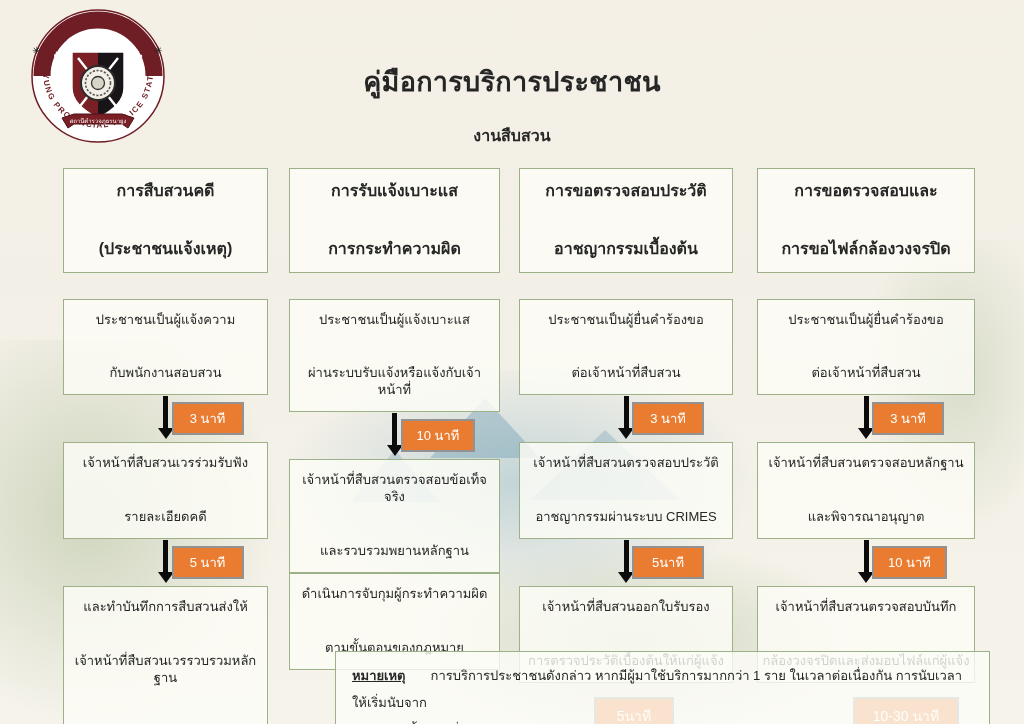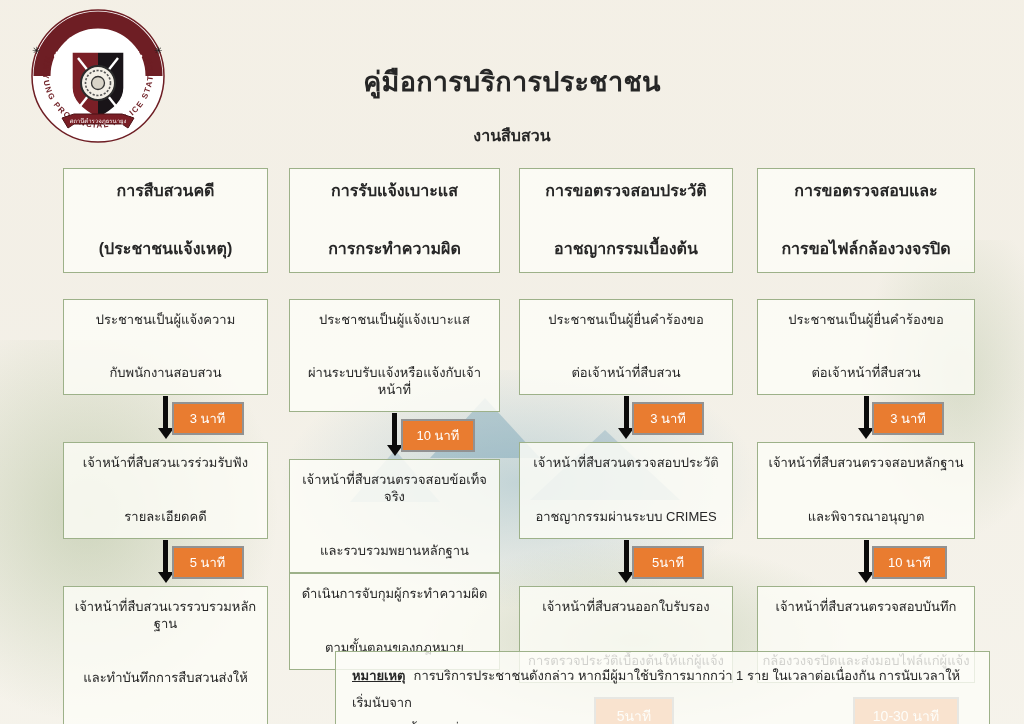--- a/index.html
+++ b/index.html
@@ -79,21 +79,21 @@
   .final-c3{transform:translateX(8px);}
   .final-c4{transform:translateX(40px);}
 
   
   .note{
     position:absolute;left:335px;top:651px;width:655px;box-sizing:border-box;
     border:1.8px solid #9db189;background:rgba(253,252,247,.80);
     padding:10px 16px 12px 16px;
     font-size:13px;line-height:2.1;
   }
-  .note b{text-decoration:underline;margin-right:8px;}
+  .note b{text-decoration:underline;margin-right:25px;}
 </style>
 </head>
 <body>
 
 <div class="bg bg-wash"></div>
 <div class="bg bg-hill-left"></div>
 <div class="bg bg-trees-right"></div>
 <div class="bg bg-building"></div>
 <div class="bg bg-roof-a"></div>
 <div class="bg bg-roof-b"></div>
@@ -157,22 +157,22 @@
     <div class="line">รายละเอียดคดี</div>
   </div>
   <div class="arrow-row">
     <div class="arrow">
         <div class="arrow-stem"></div>
         <div class="arrow-head"></div>
       </div>
     <div class="badge">5 นาที</div>
   </div>
   <div class="box step-box">
+    <div class="line">และทำบันทึกการสืบสวนส่งให้</div>
     <div class="line">เจ้าหน้าที่สืบสวนเวรรวบรวมหลักฐาน</div>
-    <div class="line">และทำบันทึกการสืบสวนส่งให้</div>
     <div class="line">พนักงานสอบสวน</div>
   </div>
   <div class="final-row">
     <div class="badge final-c1">ภายใน 5 วัน</div>
   </div>
 </div>
 
 <div class="col col2">
   <div class="box header-box">
     <div class="line">การรับแจ้งเบาะแส</div>

